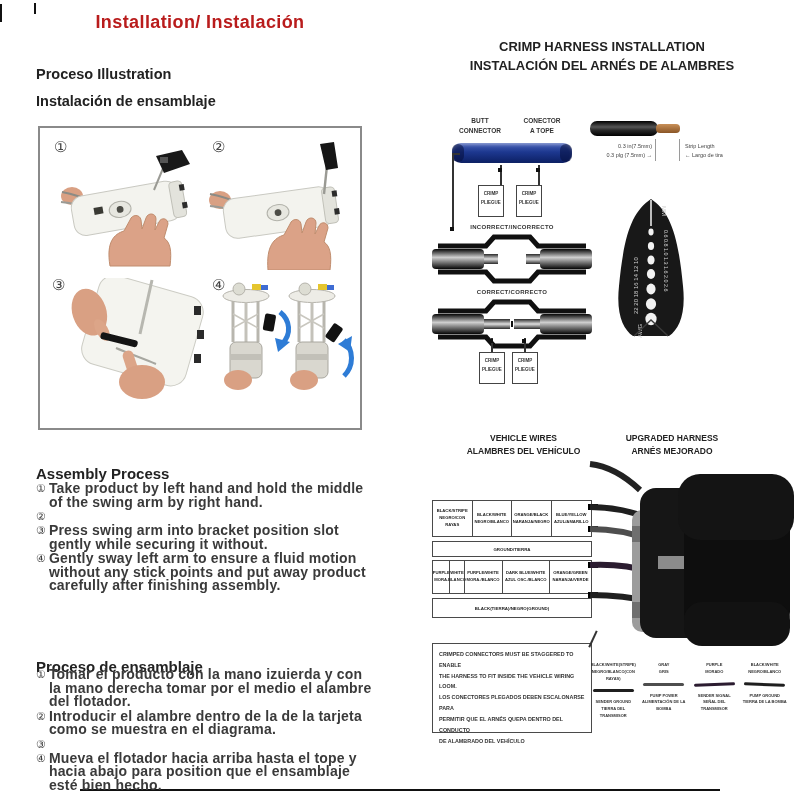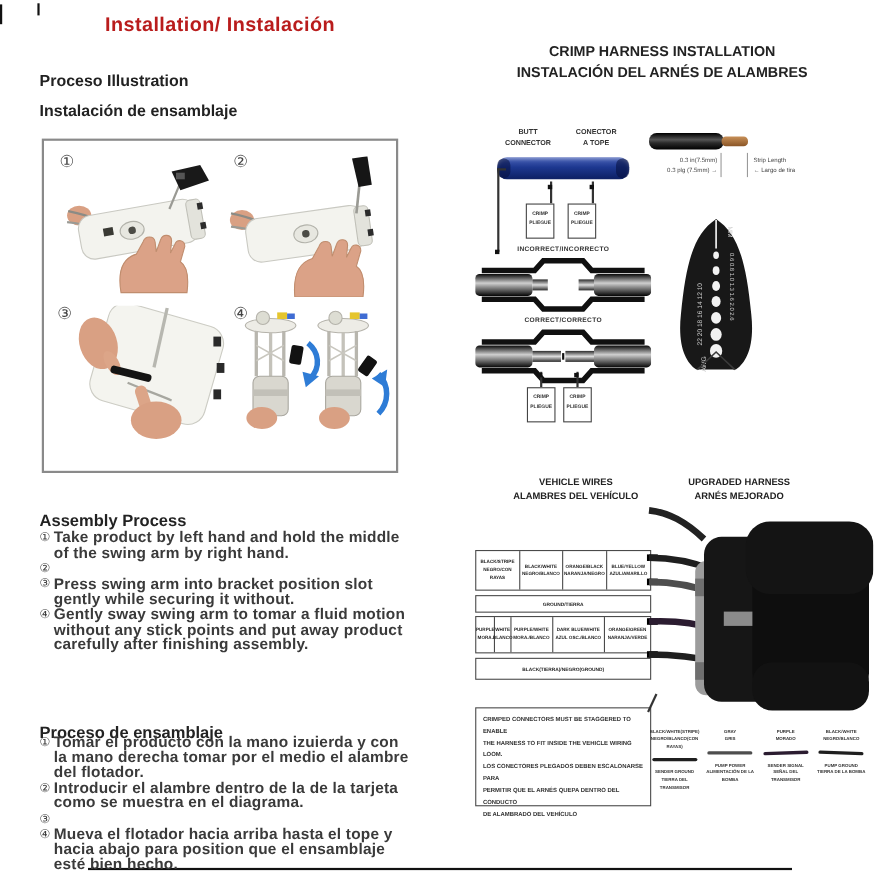--- a/index.html
+++ b/index.html
@@ -174,21 +174,21 @@
       </li>
     <li>
         <span class="num">②</span>
       </li>
     <li>
         <span class="num">③</span>
         <span class="txt">Press swing arm into bracket position slot gently while securing it without.</span>
       </li>
     <li>
         <span class="num">④</span>
-        <span class="txt">Gently sway swing arm to tomar a fluid motion without any stick points and put away product carefully after finishing assembly.</span>
+        <span class="txt">Gently sway left arm to ensure a fluid motion without any stick points and put away product carefully after finishing assembly.</span>
       </li>
   </ol>
 
   <div class="abs h-left" style="top:638px;font-size:15px;margin-top:20px;">Proceso de ensamblaje</div>
   <ol class="abs steps" style="top:668px;">
     <li>
         <span class="num">①</span>
         <span class="txt">Tomar el producto con la mano izuierda y con la mano derecha tomar por el medio el alambre del flotador.</span>
       </li>
     <li>

